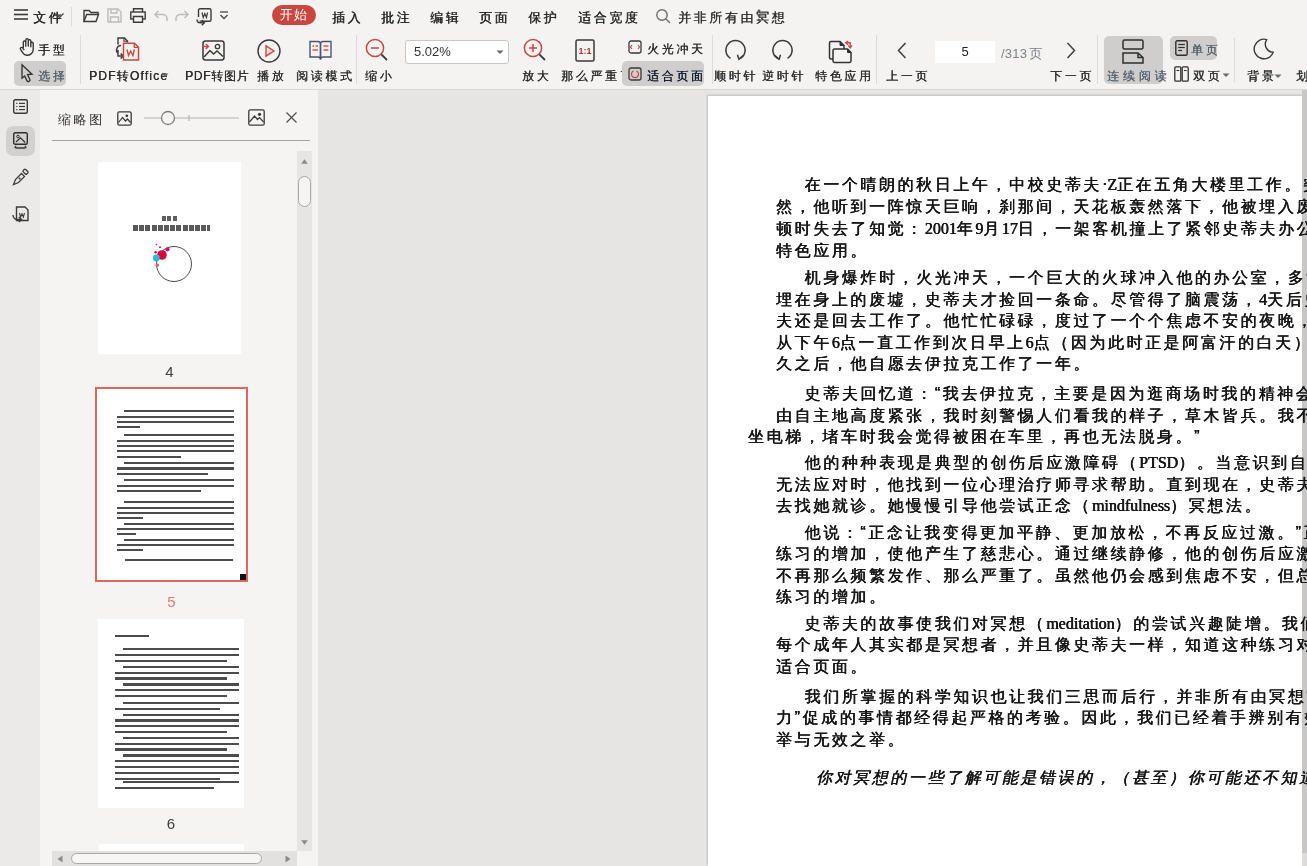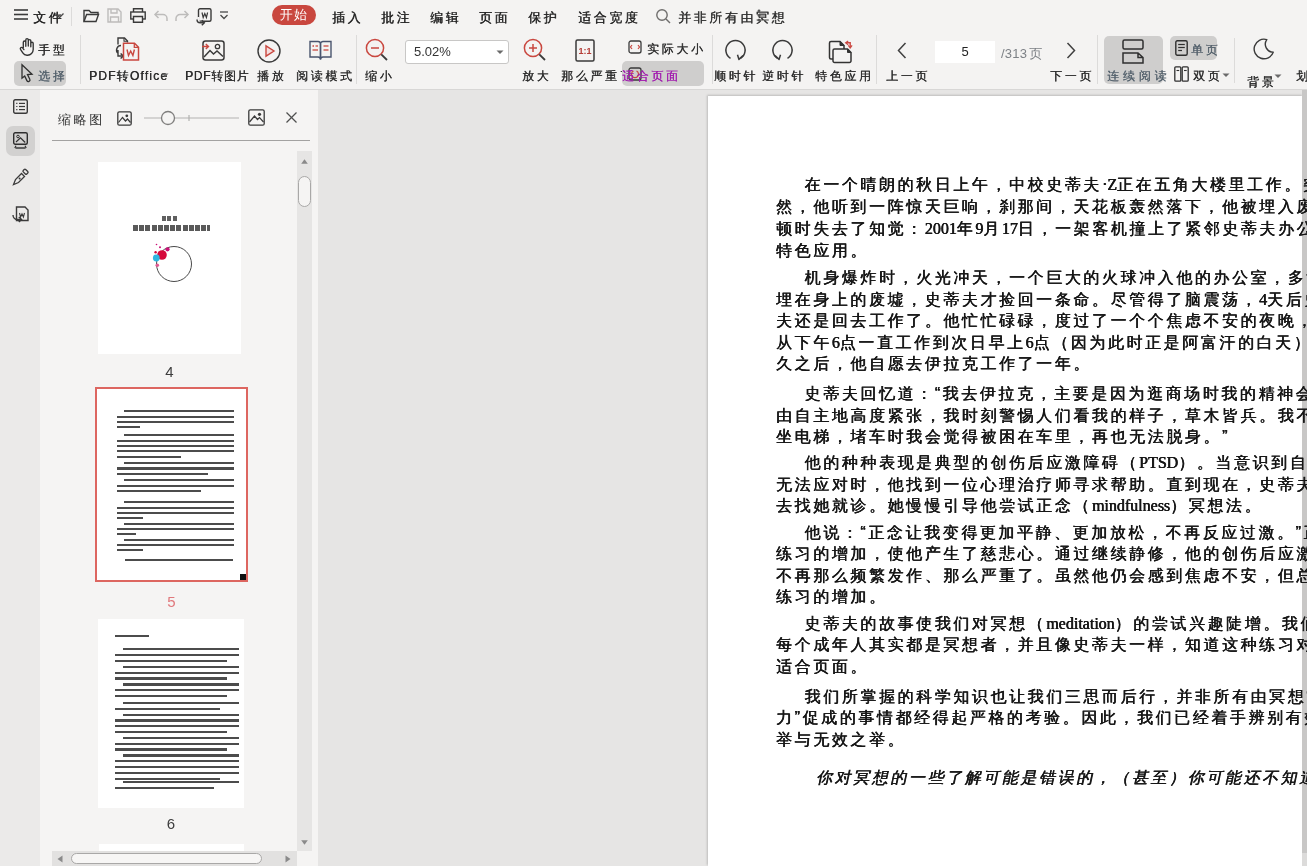--- a/index.html
+++ b/index.html
@@ -165,27 +165,27 @@
 <svg style="left:575px;top:39px" width="20" height="23">
     <rect x="1" y="1" width="18" height="21" rx="1.5" fill="none" stroke="#3a3a3a" stroke-width="1.5"></rect>
     <text x="10" y="15" font-size="9" fill="#b43b35" text-anchor="middle" font-family="Liberation Sans" font-weight="bold">1:1</text>
   </svg>
 <div class="lbl" style="left:561px;top:68px">那么严重了</div>
 
 <svg style="left:628px;top:40px" width="14" height="14">
     <rect x="1" y="1" width="12" height="12" rx="2" fill="none" stroke="#3a3a3a" stroke-width="1.3"></rect>
     <path d="M4 5 L2.5 7 L4 9 M10 5 L11.5 7 L10 9" fill="none" stroke="#c9473f" stroke-width="1.2"></path>
   </svg>
-<div class="lbl" style="left:647px;top:41px">实际大小</div>
+<div class="lbl" style="left:647px;top:41px">火光冲天</div>
 <div class="gb" style="left:622px;top:61px;width:82px;height:25px"></div>
 <svg style="left:628px;top:67px" width="14" height="14">
     <rect x="1" y="1" width="12" height="12" rx="2" fill="none" stroke="#3a3a3a" stroke-width="1.3"></rect>
     <path d="M5.5 4 a3.5 3.5 0 1 0 3 0" fill="none" stroke="#c9473f" stroke-width="1.2"></path>
   </svg>
-<div class="lbl" style="left:622px;top:68px;color:#a21caf">适合页面</div>
+<div class="lbl" style="left:647px;top:68px;color:#0f172a">适合页面</div>
 <div class="sep1" style="left:712px;top:35px;height:49px"></div>
 
 <svg style="left:723px;top:38px" width="25" height="25" viewBox="0 0 25 25">
     <path d="M7.5 20.4 A 9.6 9.6 0 1 1 17.5 20.4" fill="none" stroke="#3a3a3a" stroke-width="1.5"></path>
     <path d="M21.2 17.3 L17.1 21.1 L15.7 16.4" fill="none" stroke="#3a3a3a" stroke-width="1.5" stroke-linejoin="round" transform="translate(-1.2 0.3)"></path>
   </svg>
 <div class="lbl" style="left:714px;top:68px">顺时针</div>
 <svg style="left:770px;top:38px" width="25" height="25" viewBox="0 0 25 25">
     <path d="M17.5 20.4 A 9.6 9.6 0 1 0 7.5 20.4" fill="none" stroke="#3a3a3a" stroke-width="1.5"></path>
     <path d="M3.8 17.3 L7.9 21.1 L9.3 16.4" fill="none" stroke="#3a3a3a" stroke-width="1.5" stroke-linejoin="round" transform="translate(1.2 0.3)"></path>
@@ -240,21 +240,21 @@
   </svg>
 <div class="lbl" style="left:1193px;top:68px">双页</div>
 <svg style="left:1222px;top:73px" width="8" height="5">
     <path d="M0.5 0.5 L4 4 L7.5 0.5" fill="#6a6a6a"></path>
   </svg>
 <div class="sep1" style="left:1234px;top:38px;height:45px"></div>
 
 <svg style="left:1252px;top:38px" width="22" height="22" viewBox="0 0 22 22">
     <path d="M14.8 1.6 A 9.8 9.8 0 1 0 21.2 14.2 A 8 8 0 0 1 14.8 1.6 Z" fill="none" stroke="#3a3a3a" stroke-width="1.4" stroke-linejoin="round"></path>
   </svg>
-<div class="lbl" style="left:1247px;top:74px">背景</div>
+<div class="lbl" style="left:1247px;top:68px">背景</div>
 <svg style="left:1274px;top:74px" width="8" height="5">
     <path d="M0.5 0.5 L4 4 L7.5 0.5" fill="#6a6a6a"></path>
   </svg>
 <div class="lbl" style="left:1296px;top:68px">划</div>
 
 <div class="abs" style="left:0;top:90px;width:40px;height:776px;background:#ebeae9"></div>
 <svg style="left:13px;top:99px" width="15" height="15">
     <rect x="0.7" y="0.7" width="13.6" height="13.6" rx="1.5" fill="none" stroke="#3a3a3a" stroke-width="1.4"></rect>
     <g stroke="#3a3a3a" stroke-width="1.2">
       <line x1="3.2" y1="4.4" x2="4.4" y2="4.4"></line>
@@ -416,21 +416,21 @@
 <div class="dl" style="left:776.0px;top:197.3px">然，他听到一阵惊天巨响，刹那间，天花板轰然落下，他被埋入废墟，</div>
 <div class="dl" style="left:776.0px;top:219.3px">顿时失去了知觉：<span class="lat">2001</span>年<span class="lat">9</span>月<span class="lat">17</span>日，一架客机撞上了紧邻史蒂夫办公室</div>
 <div class="dl" style="left:776.0px;top:241.3px">特色应用。</div>
 <div class="dl" style="left:804.6px;top:268.3px">机身爆炸时，火光冲天，一个巨大的火球冲入他的办公室，多亏了</div>
 <div class="dl" style="left:776.0px;top:289.8px">埋在身上的废墟，史蒂夫才捡回一条命。尽管得了脑震荡，<span class="lat">4</span>天后史蒂</div>
 <div class="dl" style="left:776.0px;top:311.4px">夫还是回去工作了。他忙忙碌碌，度过了一个个焦虑不安的夜晚，每天</div>
 <div class="dl" style="left:776.0px;top:332.9px">从下午<span class="lat">6</span>点一直工作到次日早上<span class="lat">6</span>点（因为此时正是阿富汗的白天）。不</div>
 <div class="dl" style="left:776.0px;top:354.4px">久之后，他自愿去伊拉克工作了一年。</div>
 <div class="dl" style="left:804.6px;top:384.0px">史蒂夫回忆道：“我去伊拉克，主要是因为逛商场时我的精神会不</div>
 <div class="dl" style="left:776.0px;top:405.5px">由自主地高度紧张，我时刻警惕人们看我的样子，草木皆兵。我不敢乘</div>
-<div class="dl" style="left:776.0px;top:427.0px">坐电梯，堵车时我会觉得被困在车里，再也无法脱身。”</div>
+<div class="dl" style="left:748px;top:427.0px">坐电梯，堵车时我会觉得被困在车里，再也无法脱身。”</div>
 <div class="dl" style="left:804.6px;top:453.0px">他的种种表现是典型的创伤后应激障碍（<span class="lat">PTSD</span>）。当意识到自己</div>
 <div class="dl" style="left:776.0px;top:474.5px">无法应对时，他找到一位心理治疗师寻求帮助。直到现在，史蒂夫仍会</div>
 <div class="dl" style="left:776.0px;top:496.0px">去找她就诊。她慢慢引导他尝试正念（<span class="lat">mindfulness</span>）冥想法。</div>
 <div class="dl" style="left:804.6px;top:522.5px">他说：“正念让我变得更加平静、更加放松，不再反应过激。”正念</div>
 <div class="dl" style="left:776.0px;top:544.0px">练习的增加，使他产生了慈悲心。通过继续静修，他的创伤后应激障碍</div>
 <div class="dl" style="left:776.0px;top:565.5px">不再那么频繁发作、那么严重了。虽然他仍会感到焦虑不安，但总算可</div>
 <div class="dl" style="left:776.0px;top:587.0px">练习的增加。</div>
 <div class="dl" style="left:804.6px;top:613.7px">史蒂夫的故事使我们对冥想（<span class="lat">meditation</span>）的尝试兴趣陡增。我们</div>
 <div class="dl" style="left:776.0px;top:635.2px">每个成年人其实都是冥想者，并且像史蒂夫一样，知道这种练习对自身</div>
 <div class="dl" style="left:776.0px;top:656.7px">适合页面。</div>

